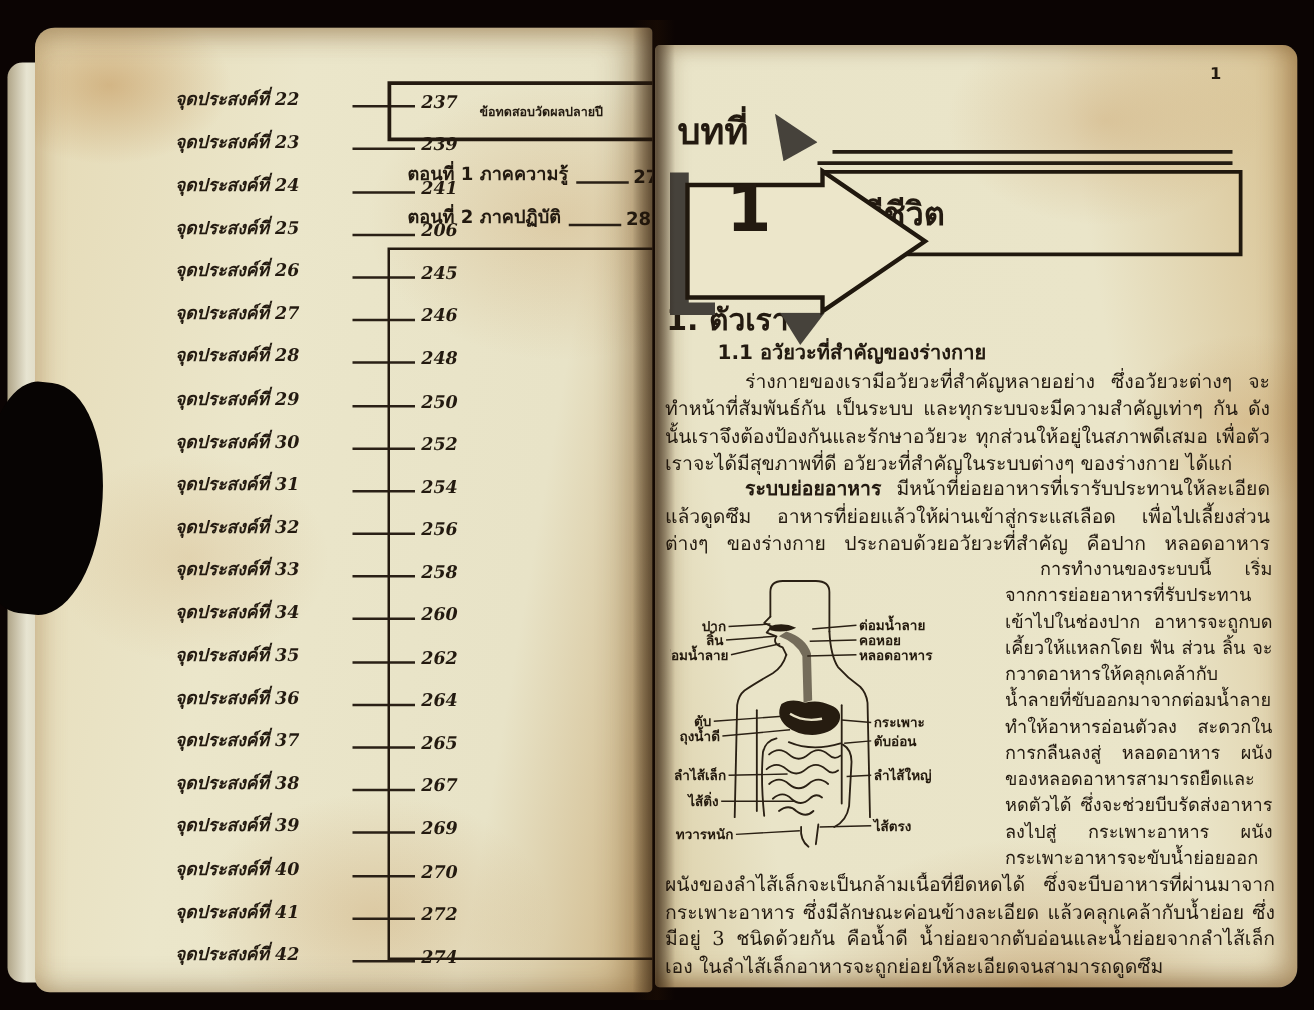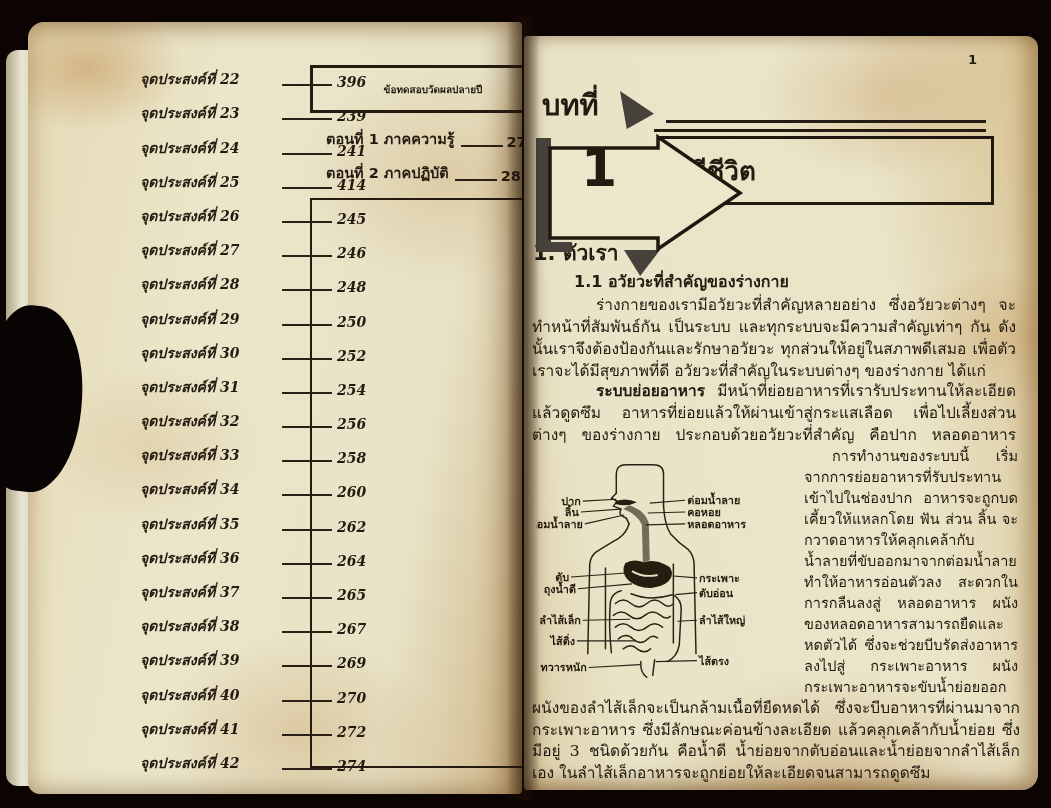--- a/index.html
+++ b/index.html
@@ -61,21 +61,21 @@
   .rail1{left:142px;top:84px;width:320px;}
   .rail2{left:130px;top:93px;width:332px;}
   .banner{left:134px;top:100px;width:330px;height:63px;border:3px solid #20180e;z-index:2;
     display:flex;align-items:center;justify-content:flex-start;
     font-family:"DejaVu Sans",sans-serif;font-weight:bold;font-size:26px;}
   .arrow-svg{left:22px;top:96px;width:200px;height:122px;z-index:3;}
   .chapter-num{left:40px;top:102px;width:70px;text-align:center;z-index:4;
     font-family:"DejaVu Sans",sans-serif;font-weight:bold;font-size:52px;}
 
   
-  .sec-head{left:9px;top:200px;font-family:"DejaVu Sans",sans-serif;font-weight:bold;font-size:21px;}
+  .sec-head{left:9px;top:200px;font-family:"DejaVu Sans",sans-serif;font-weight:bold;font-size:24px;}
   .sub-head{left:50px;top:233px;font-family:"DejaVu Sans",sans-serif;font-weight:bold;font-size:16px;}
   .para{font-size:15.5px;line-height:1.42;text-align:justify;overflow:hidden;}
   .para1{left:8px;top:258px;width:484px;height:86px;text-indent:64px;}
   .para2{left:8px;top:344px;width:484px;height:66px;text-indent:64px;}
   .cols{left:8px;top:410px;width:486px;height:252px;}
   .diagram-wrap{left:4px;top:6px;width:258px;height:246px;}
   .col-text{left:272px;top:0;width:214px;height:252px;font-size:14.5px;line-height:1.45;
     text-align:justify;text-indent:28px;overflow:hidden;}
   .para3{left:8px;top:662px;width:488px;height:90px;line-height:1.40;}
   .lead{font-weight:bold;}
@@ -89,36 +89,36 @@
   <div class="abs edge-pages"></div>
   <div class="abs thumb"></div>
   <div class="abs spine"></div>
 
   <div class="abs page page-left">
 
     <div class="abs toc">
       <div class="toc-row">
           <span class="toc-label">จุดประสงค์ที่ 22</span>
           <span class="toc-dash"></span>
-          <span class="toc-page">396</span>
+          <span class="toc-page">237</span>
         </div>
       <div class="toc-row">
           <span class="toc-label">จุดประสงค์ที่ 23</span>
           <span class="toc-dash"></span>
           <span class="toc-page">239</span>
         </div>
       <div class="toc-row">
           <span class="toc-label">จุดประสงค์ที่ 24</span>
           <span class="toc-dash"></span>
           <span class="toc-page">241</span>
         </div>
       <div class="toc-row">
           <span class="toc-label">จุดประสงค์ที่ 25</span>
           <span class="toc-dash"></span>
-          <span class="toc-page">414</span>
+          <span class="toc-page">206</span>
         </div>
       <div class="toc-row">
           <span class="toc-label">จุดประสงค์ที่ 26</span>
           <span class="toc-dash"></span>
           <span class="toc-page">245</span>
         </div>
       <div class="toc-row">
           <span class="toc-label">จุดประสงค์ที่ 27</span>
           <span class="toc-dash"></span>
           <span class="toc-page">246</span>

